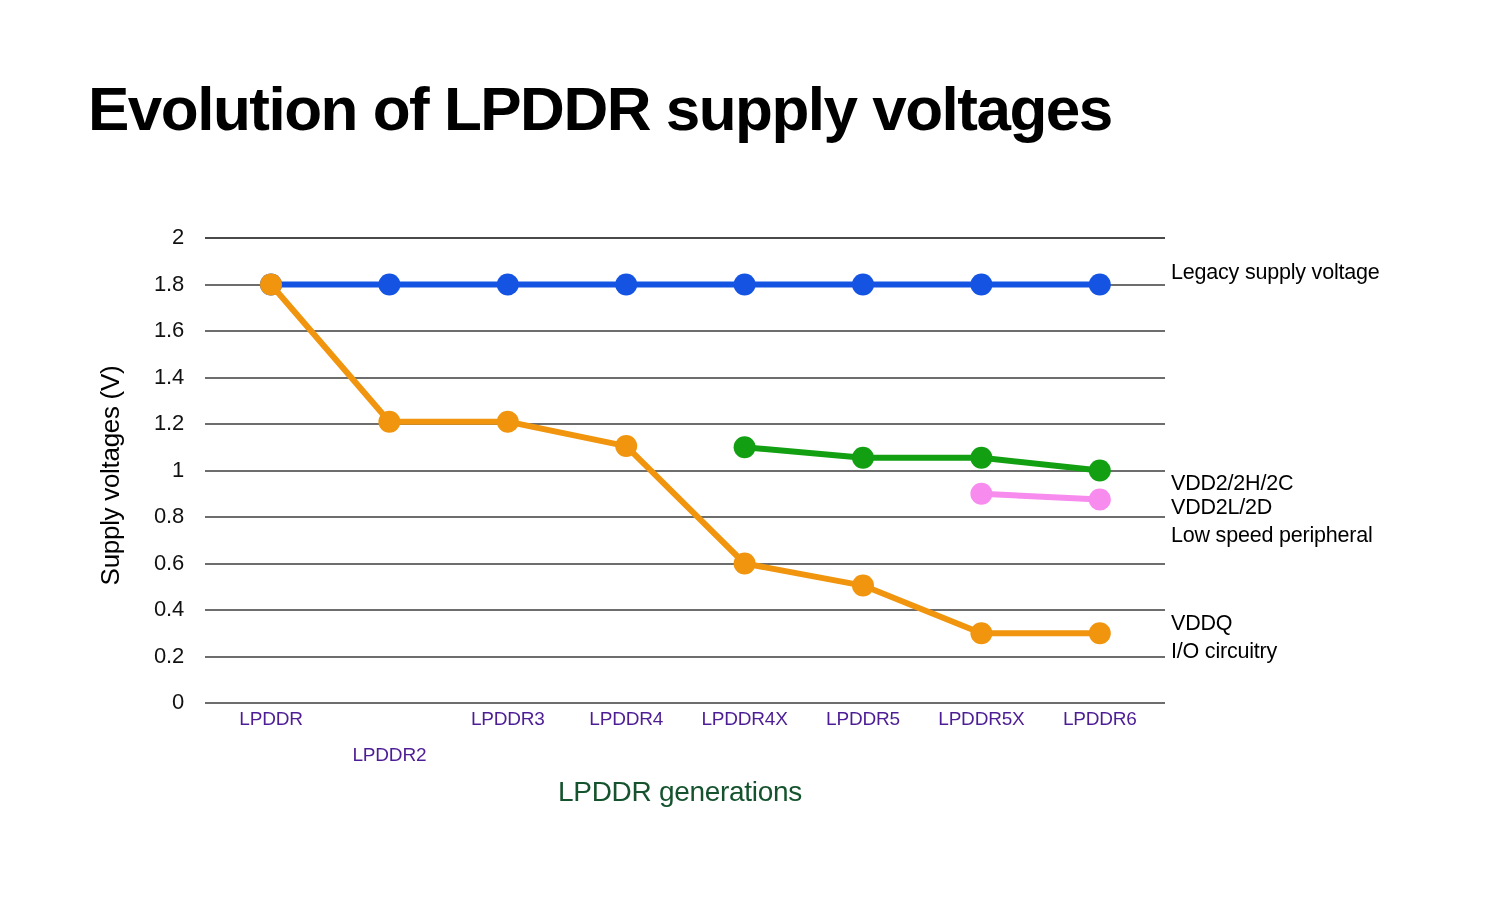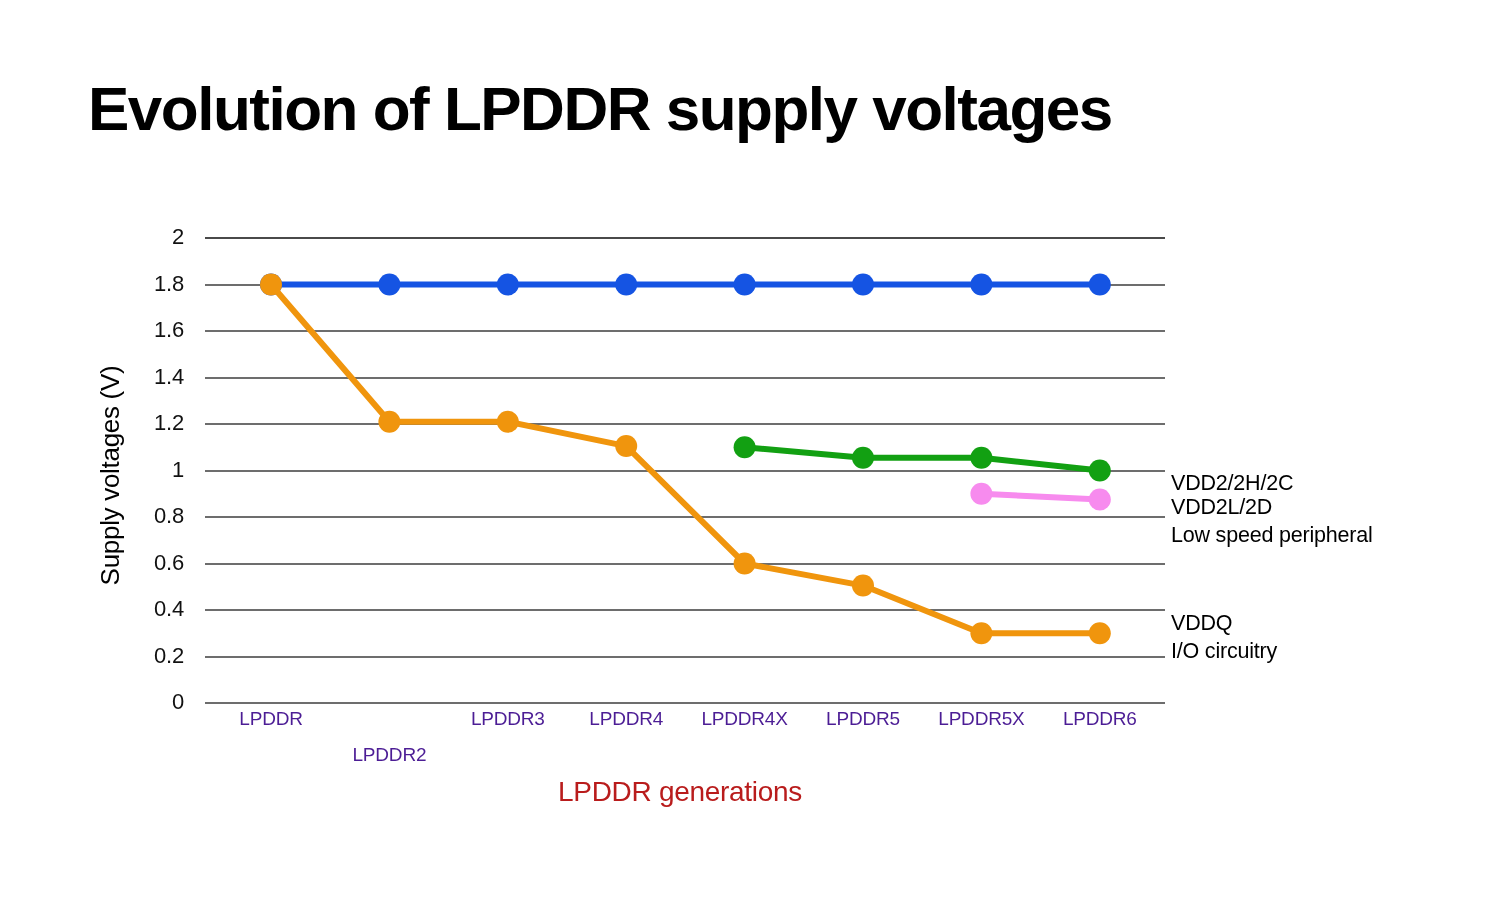--- a/index.html
+++ b/index.html
@@ -48,21 +48,21 @@
   }
   .x-axis-title {
     position: absolute;
     left: 330px;
     top: 776px;
     width: 700px;
     text-align: center;
     font-size: 28px;
     font-weight: 500;
     letter-spacing: -0.3px;
-    color: #b91c1c;
+    color: #14532d;
   }
   .plot {
     position: absolute;
     left: 0; top: 0;
     width: 1500px;
     height: 900px;
   }
   .gridline {
     position: absolute;
     left: 205px;
@@ -194,20 +194,21 @@
           <circle cx="744.6" cy="563.5" r="11" fill="#F0950D"></circle>
           <circle cx="863" cy="585.5875" r="11" fill="#F0950D"></circle>
           <circle cx="981.4000000000001" cy="633.25" r="11" fill="#F0950D"></circle>
           <circle cx="1099.8000000000002" cy="633.25" r="11" fill="#F0950D"></circle>
         </g>
       </svg>
   </div>
 
   <div id="legend">
       <div class="legend-block" style="top: 258px;">
+        <span class="legend-desc">Legacy supply voltage</span>
       </div>
       <div class="legend-block" style="top: 427px; margin-top: 42px;">
         <span class="legend-name">VDD2/2H/2C</span>
       </div>
       <div class="legend-block" style="top: 493px;">
         <span class="legend-name">VDD2L/2D</span>
         <span class="legend-desc">Low speed peripheral</span>
       </div>
       <div class="legend-block" style="top: 609px;">
         <span class="legend-name">VDDQ</span>

